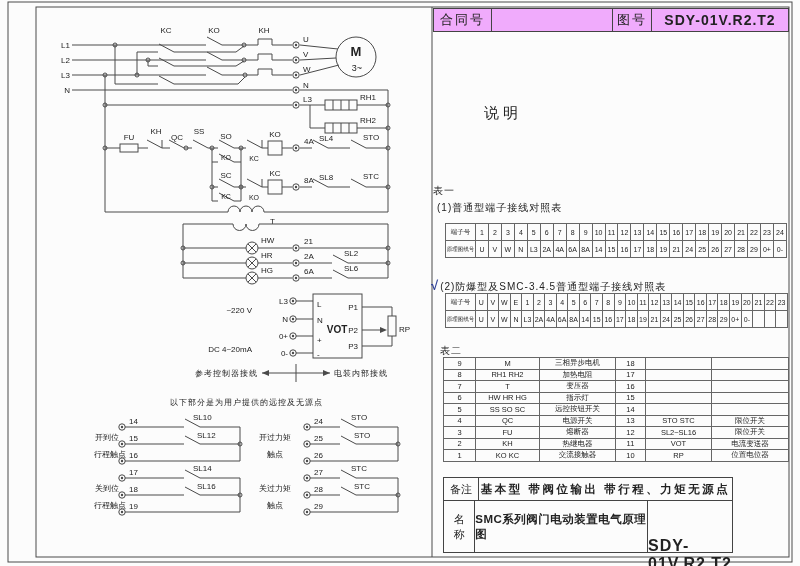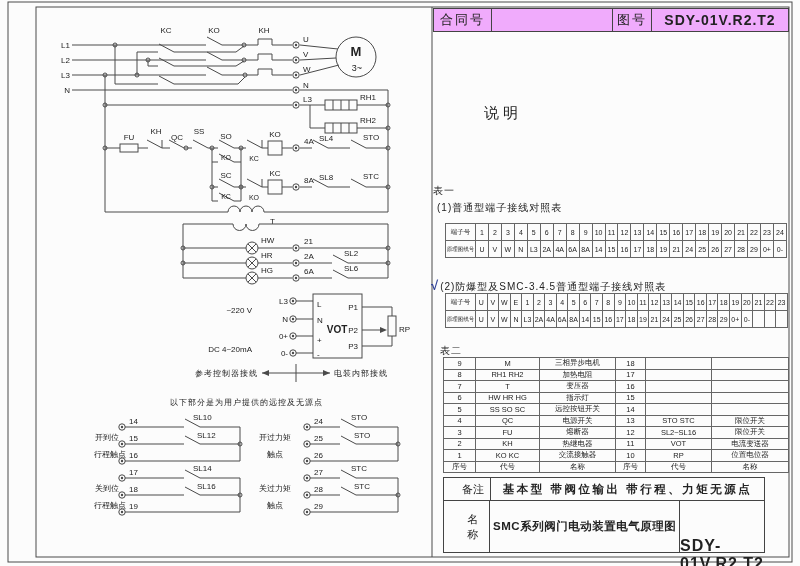--- a/index.html
+++ b/index.html
@@ -26,21 +26,21 @@
   .strip { border-collapse: collapse; table-layout: fixed; background: #fcfcfc; }
   .strip td { border: 1px solid #666; text-align: center; padding: 0; font-size: 7px; height: 17px; overflow: hidden; white-space: nowrap; }
   .strip td.lab { font-size: 6.5px; }
   .strip td.lab2 { font-size: 5.5px; }
   #t1a { width: 342px; } #t1a td.lab { width: 30px; }
   #t1b { width: 343px; } #t1b td.lab { width: 30px; }
   .cap { font-size: 10px; letter-spacing: 1px; }
   .check { color: #334499; font-size: 13px; font-weight: bold; margin-right: 1px; }
   #t2 { width: 345px; border-collapse: collapse; table-layout: fixed; background: #fcfcfc; }
   #t2 td { border: 1px solid #666; text-align: center; padding: 0; font-size: 7.5px; height: 11.5px; overflow: hidden; white-space: nowrap; }
-  .foot { left: 443px; width: 322px; border: 1.3px solid #444; display: flex; background: #fcfcfc; padding-left: 12px; }
+  .foot { left: 443px; width: 290px; border: 1.3px solid #444; display: flex; background: #fcfcfc; }
   .foot .lab { width: 35px; border-right: 1.3px solid #444; display: flex; flex-direction: column; align-items: center; justify-content: center; font-size: 11px; }
   .remark-box { top: 477px; height: 24px; }
   .remark-box .val { flex: 1; display: flex; align-items: center; justify-content: center; font-size: 11.5px; letter-spacing: 2.5px; font-weight: bold; }
   .name-box { top: 500px; height: 53px; }
   .name-box .mid { width: 194px; border-right: 1.3px solid #444; display: flex; align-items: center; justify-content: center; font-size: 11.5px; font-weight: bold; letter-spacing: 0.5px; }
   .name-box .right { flex: 1; display: flex; flex-direction: column; }
   .name-box .right .dn { flex: 1; display: flex; align-items: center; justify-content: center; font-size: 16px; font-weight: bold; letter-spacing: 1px; border-bottom: 1.3px solid #444; margin-top: 36px; }
   .name-box .right .co { flex: 1; display: flex; align-items: center; justify-content: center; font-size: 13px; letter-spacing: 0.5px; }
 </style>
 </head>
@@ -639,28 +639,20 @@
           <td>电流变送器</td>
         </tr>
         <tr>
           <td>1</td>
           <td>KO  KC</td>
           <td>交流接触器</td>
           <td>10</td>
           <td>RP</td>
           <td>位置电位器</td>
         </tr>
-        <tr>
-          <td>序号</td>
-          <td>代号</td>
-          <td>名称</td>
-          <td>序号</td>
-          <td>代号</td>
-          <td>名称</td>
-        </tr>
       </tbody>
 </table>
 
 <div class="abs foot remark-box">
   <div class="lab">备注</div>
   <div class="val">基本型  带阀位输出  带行程、力矩无源点</div>
 </div>
 
 <div class="abs foot name-box">
   <div class="lab">

